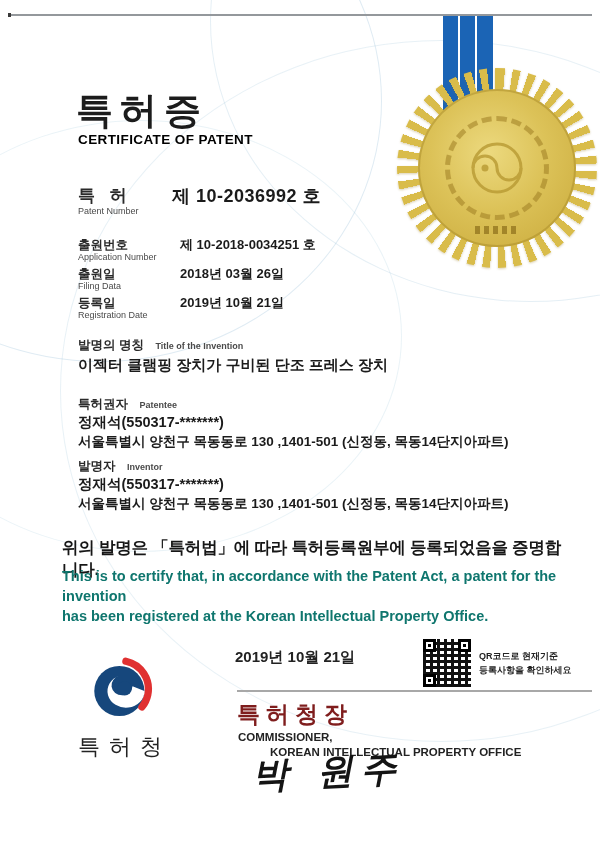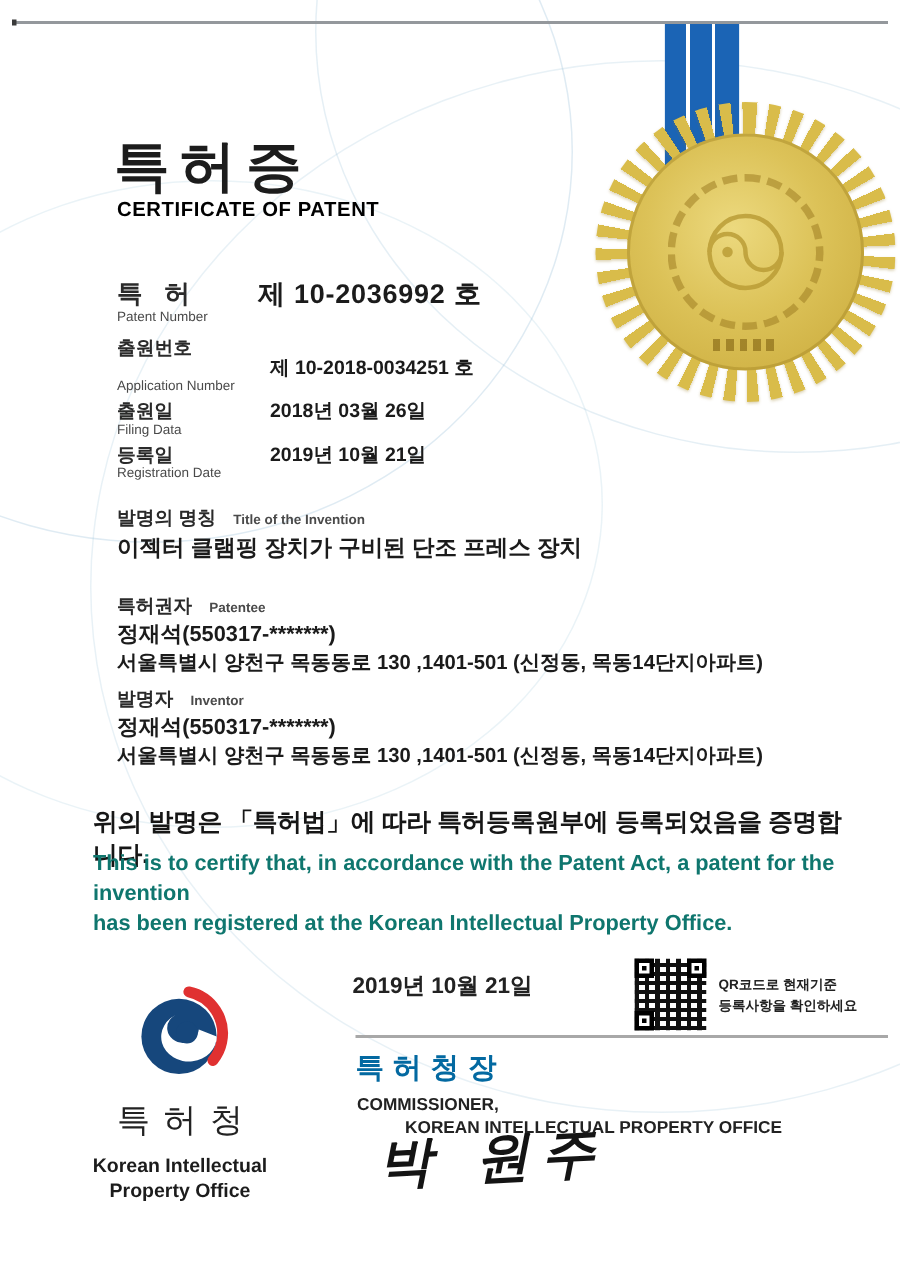--- a/index.html
+++ b/index.html
@@ -69,21 +69,21 @@
   .sec-label .lbl-en{margin-left:8px;font-weight:bold;}
   .sec-val{position:absolute;left:78px;font-size:15px;}
   .sec-line{position:absolute;left:78px;font-size:13.5px;}
 
   .stmt-ko{position:absolute;left:62px;top:537px;width:505px;font-size:16.5px;font-weight:800;color:#161616;letter-spacing:-.2px;}
   .stmt-en{position:absolute;left:62px;top:566px;width:505px;font-size:14.5px;font-weight:700;color:#0f766e;line-height:20px;}
 
   
   .issue-date{position:absolute;left:235px;top:648px;font-size:15px;font-weight:600;}
   .footer-rule{position:absolute;left:237px;top:690px;width:355px;height:2px;background:#a8a8a8;}
-  .comm-ko{position:absolute;left:237px;top:699px;font-size:19px;font-weight:800;letter-spacing:6px;color:#0369a1;}
+  .comm-ko{position:absolute;left:237px;top:699px;font-size:23px;font-weight:800;letter-spacing:6px;color:#7f1d1d;}
   .comm-en1{position:absolute;left:238px;top:731px;font-size:11.5px;font-weight:700;}
   .comm-en2{position:absolute;left:238px;top:746px;font-size:11.5px;font-weight:700;padding-left:32px;}
   .signature{
     position:absolute;left:252px;top:748px;font-size:36px;font-weight:700;
     font-family:"DejaVu Serif","Liberation Serif",serif;font-style:italic;
     transform:rotate(-3deg);letter-spacing:8px;color:#141414;
   }
 
   
   .qr{position:absolute;left:423px;top:639px;width:48px;height:48px;background:
@@ -129,21 +129,21 @@
     <div class="medal-text-arc"></div>
   </div>
 
   <div class="title-ko">특허증</div>
   <div class="title-en">CERTIFICATE OF PATENT</div>
 
   <div class="patent-label lbl-ko">특 허</div>
   <div class="patent-sub lbl-en">Patent Number</div>
   <div class="patent-value val">제 10-2036992 호</div>
 
-  <div class="row-label lbl-ko" style="top:224px">출원번호</div>
+  <div class="row-label lbl-ko" style="top:237px">출원번호</div>
   <div class="row-sub lbl-en" style="top:252px">Application Number</div>
   <div class="row-val val" style="top:236px">제 10-2018-0034251 호</div>
 
   <div class="row-label lbl-ko" style="top:266px">출원일</div>
   <div class="row-sub lbl-en" style="top:281px">Filing Data</div>
   <div class="row-val val" style="top:265px">2018년  03월  26일</div>
 
   <div class="row-label lbl-ko" style="top:295px">등록일</div>
   <div class="row-sub lbl-en" style="top:310px">Registration Date</div>
   <div class="row-val val" style="top:294px">2019년  10월  21일</div>
@@ -175,24 +175,20 @@
   </div>
 
   <div class="logo">
     <svg viewBox="0 0 100 100">
       <circle cx="49" cy="53" r="38" fill="#16477c"></circle>
       <circle cx="50" cy="50" r="43" fill="none" stroke="#e03131" stroke-width="11" stroke-dasharray="88 400" stroke-linecap="round" transform="rotate(-78 50 50)"></circle>
       <path d="M87,53 a28,25 0 1 1 -38,-23 a16,15 0 1 0 20,16 z" fill="#ffffff"></path>
       <circle cx="57" cy="49" r="11" fill="#16477c"></circle>
     </svg>
     <div class="logo-ko">특허청</div>
-    <div class="logo-en">
-      <span>Korean Intellectual</span><br>
-      <span>Property Office</span>
-    </div>
   </div>
 
   <div class="issue-date">2019년 10월 21일</div>
 
   <div class="qr">
     <div class="finder f-tl"></div>
     <div class="finder f-tr"></div>
     <div class="finder f-bl"></div>
   </div>
   <div class="qr-cap" style="top:650px">QR코드로 현재기준</div>

